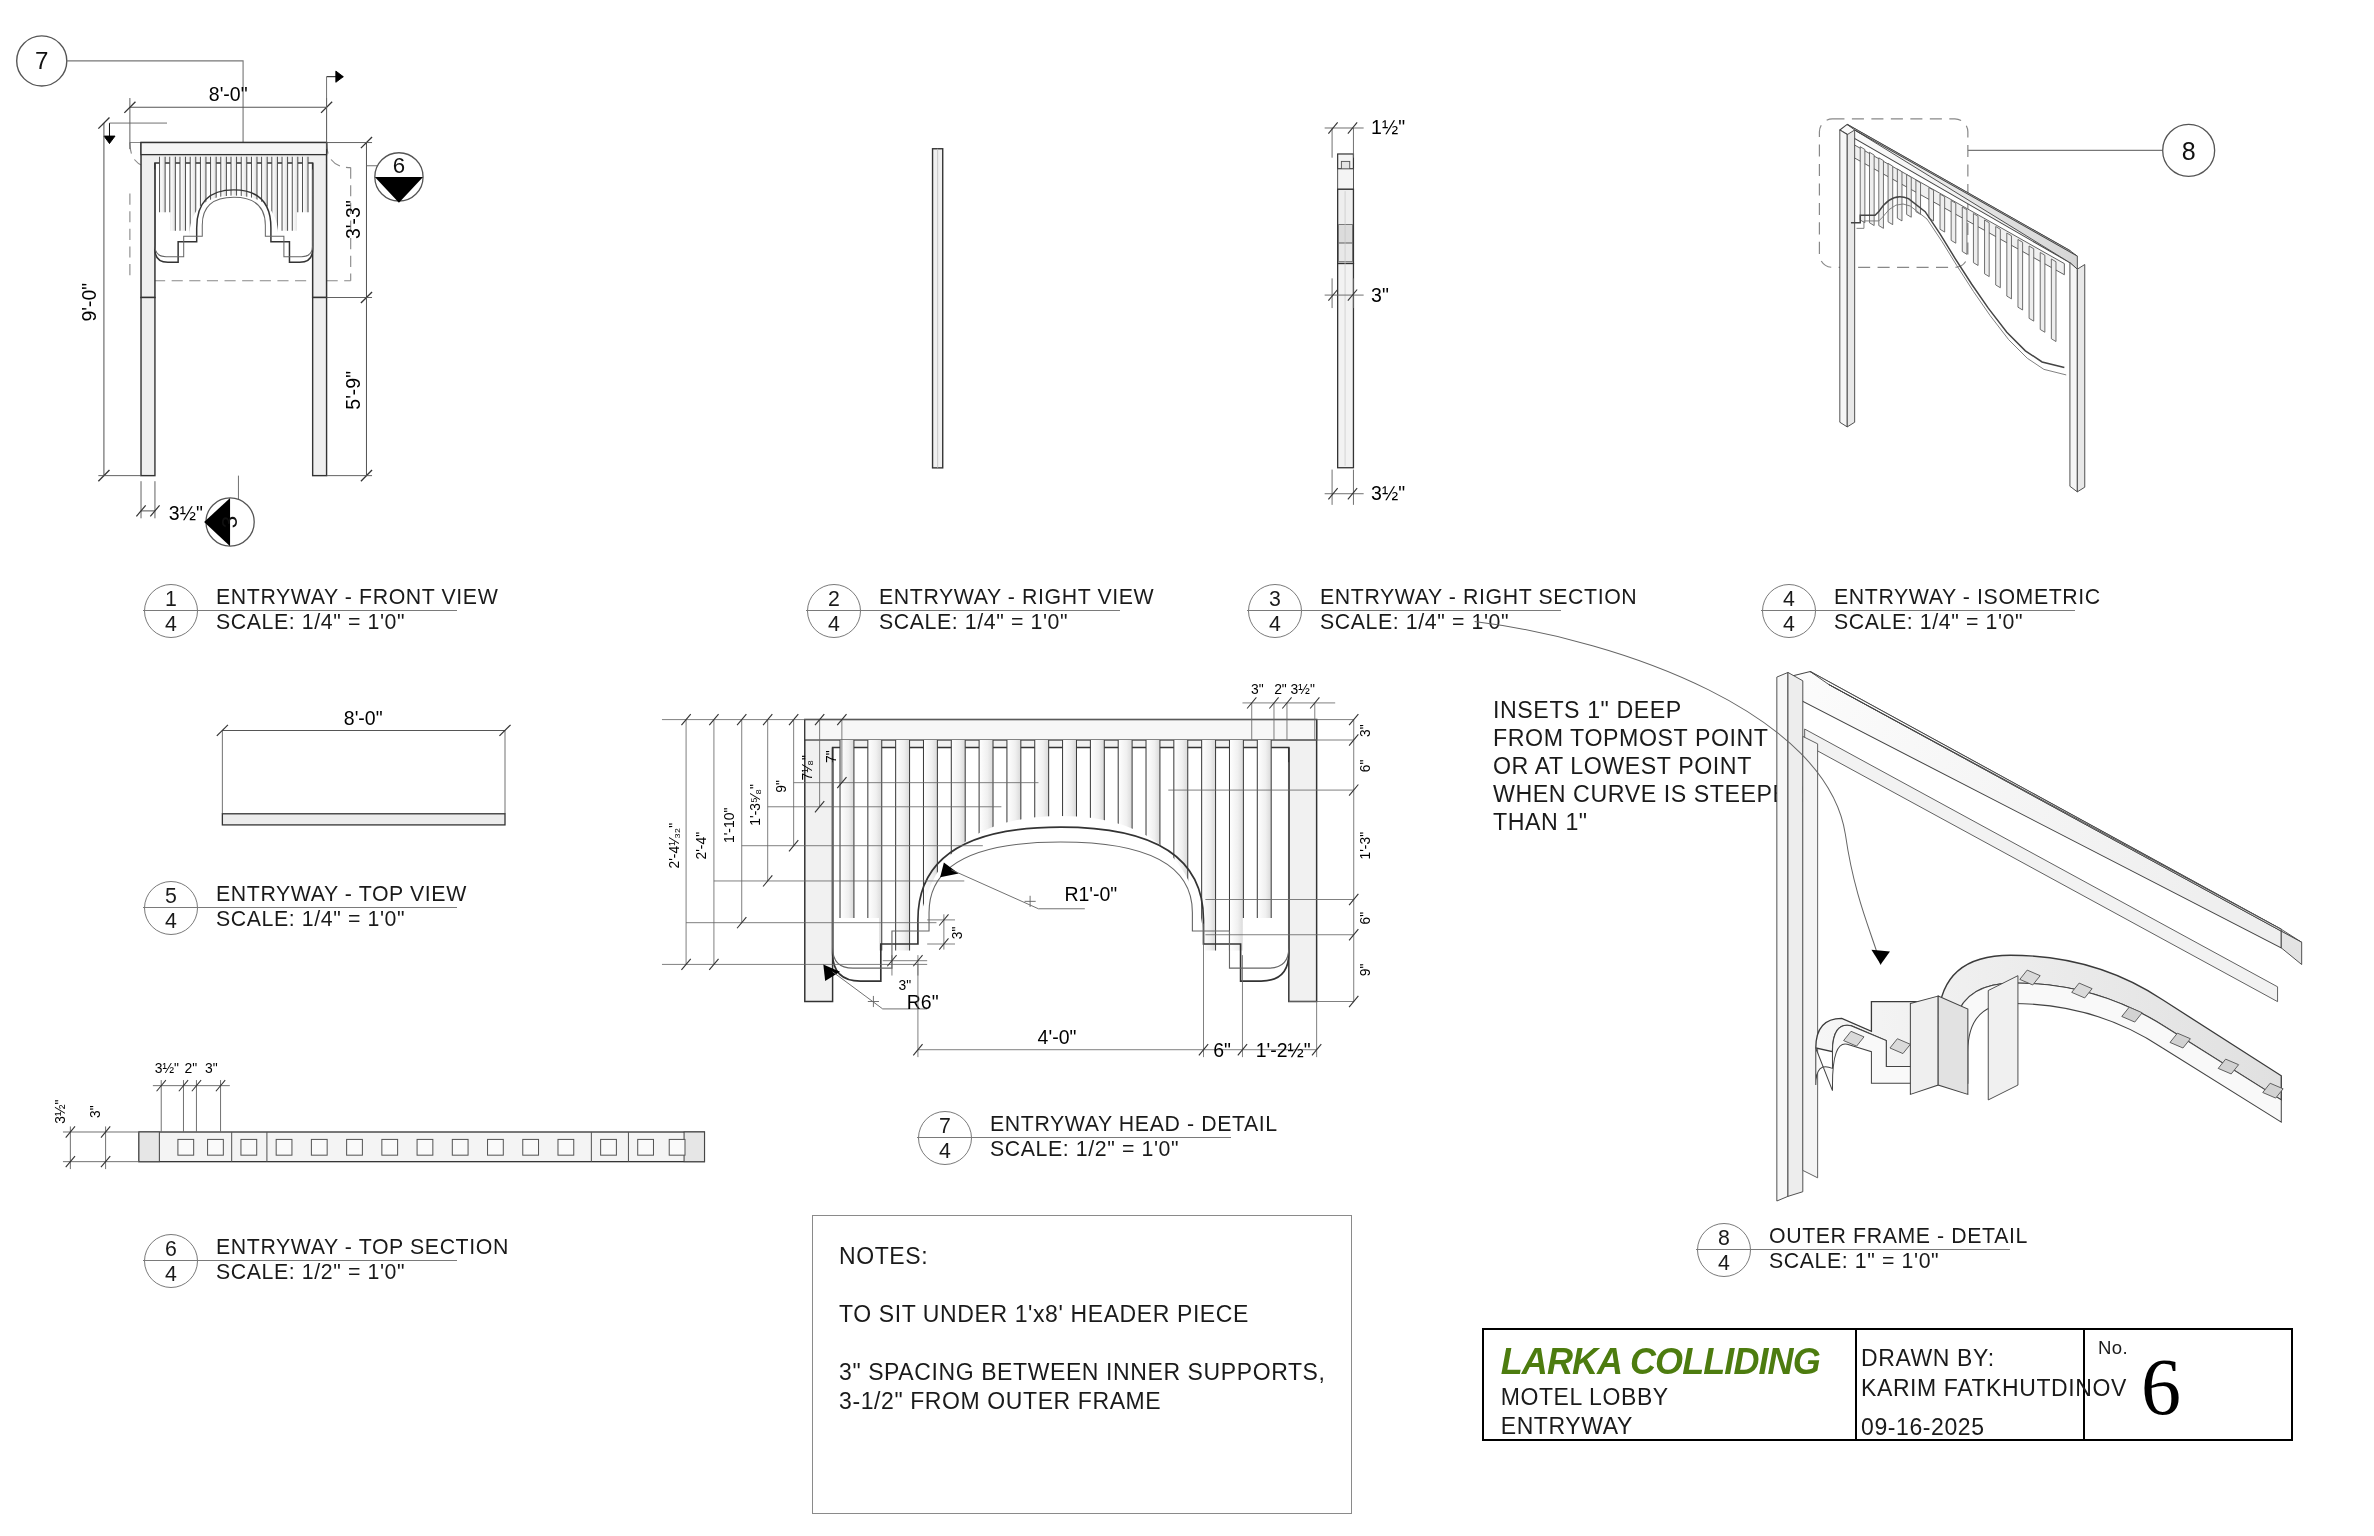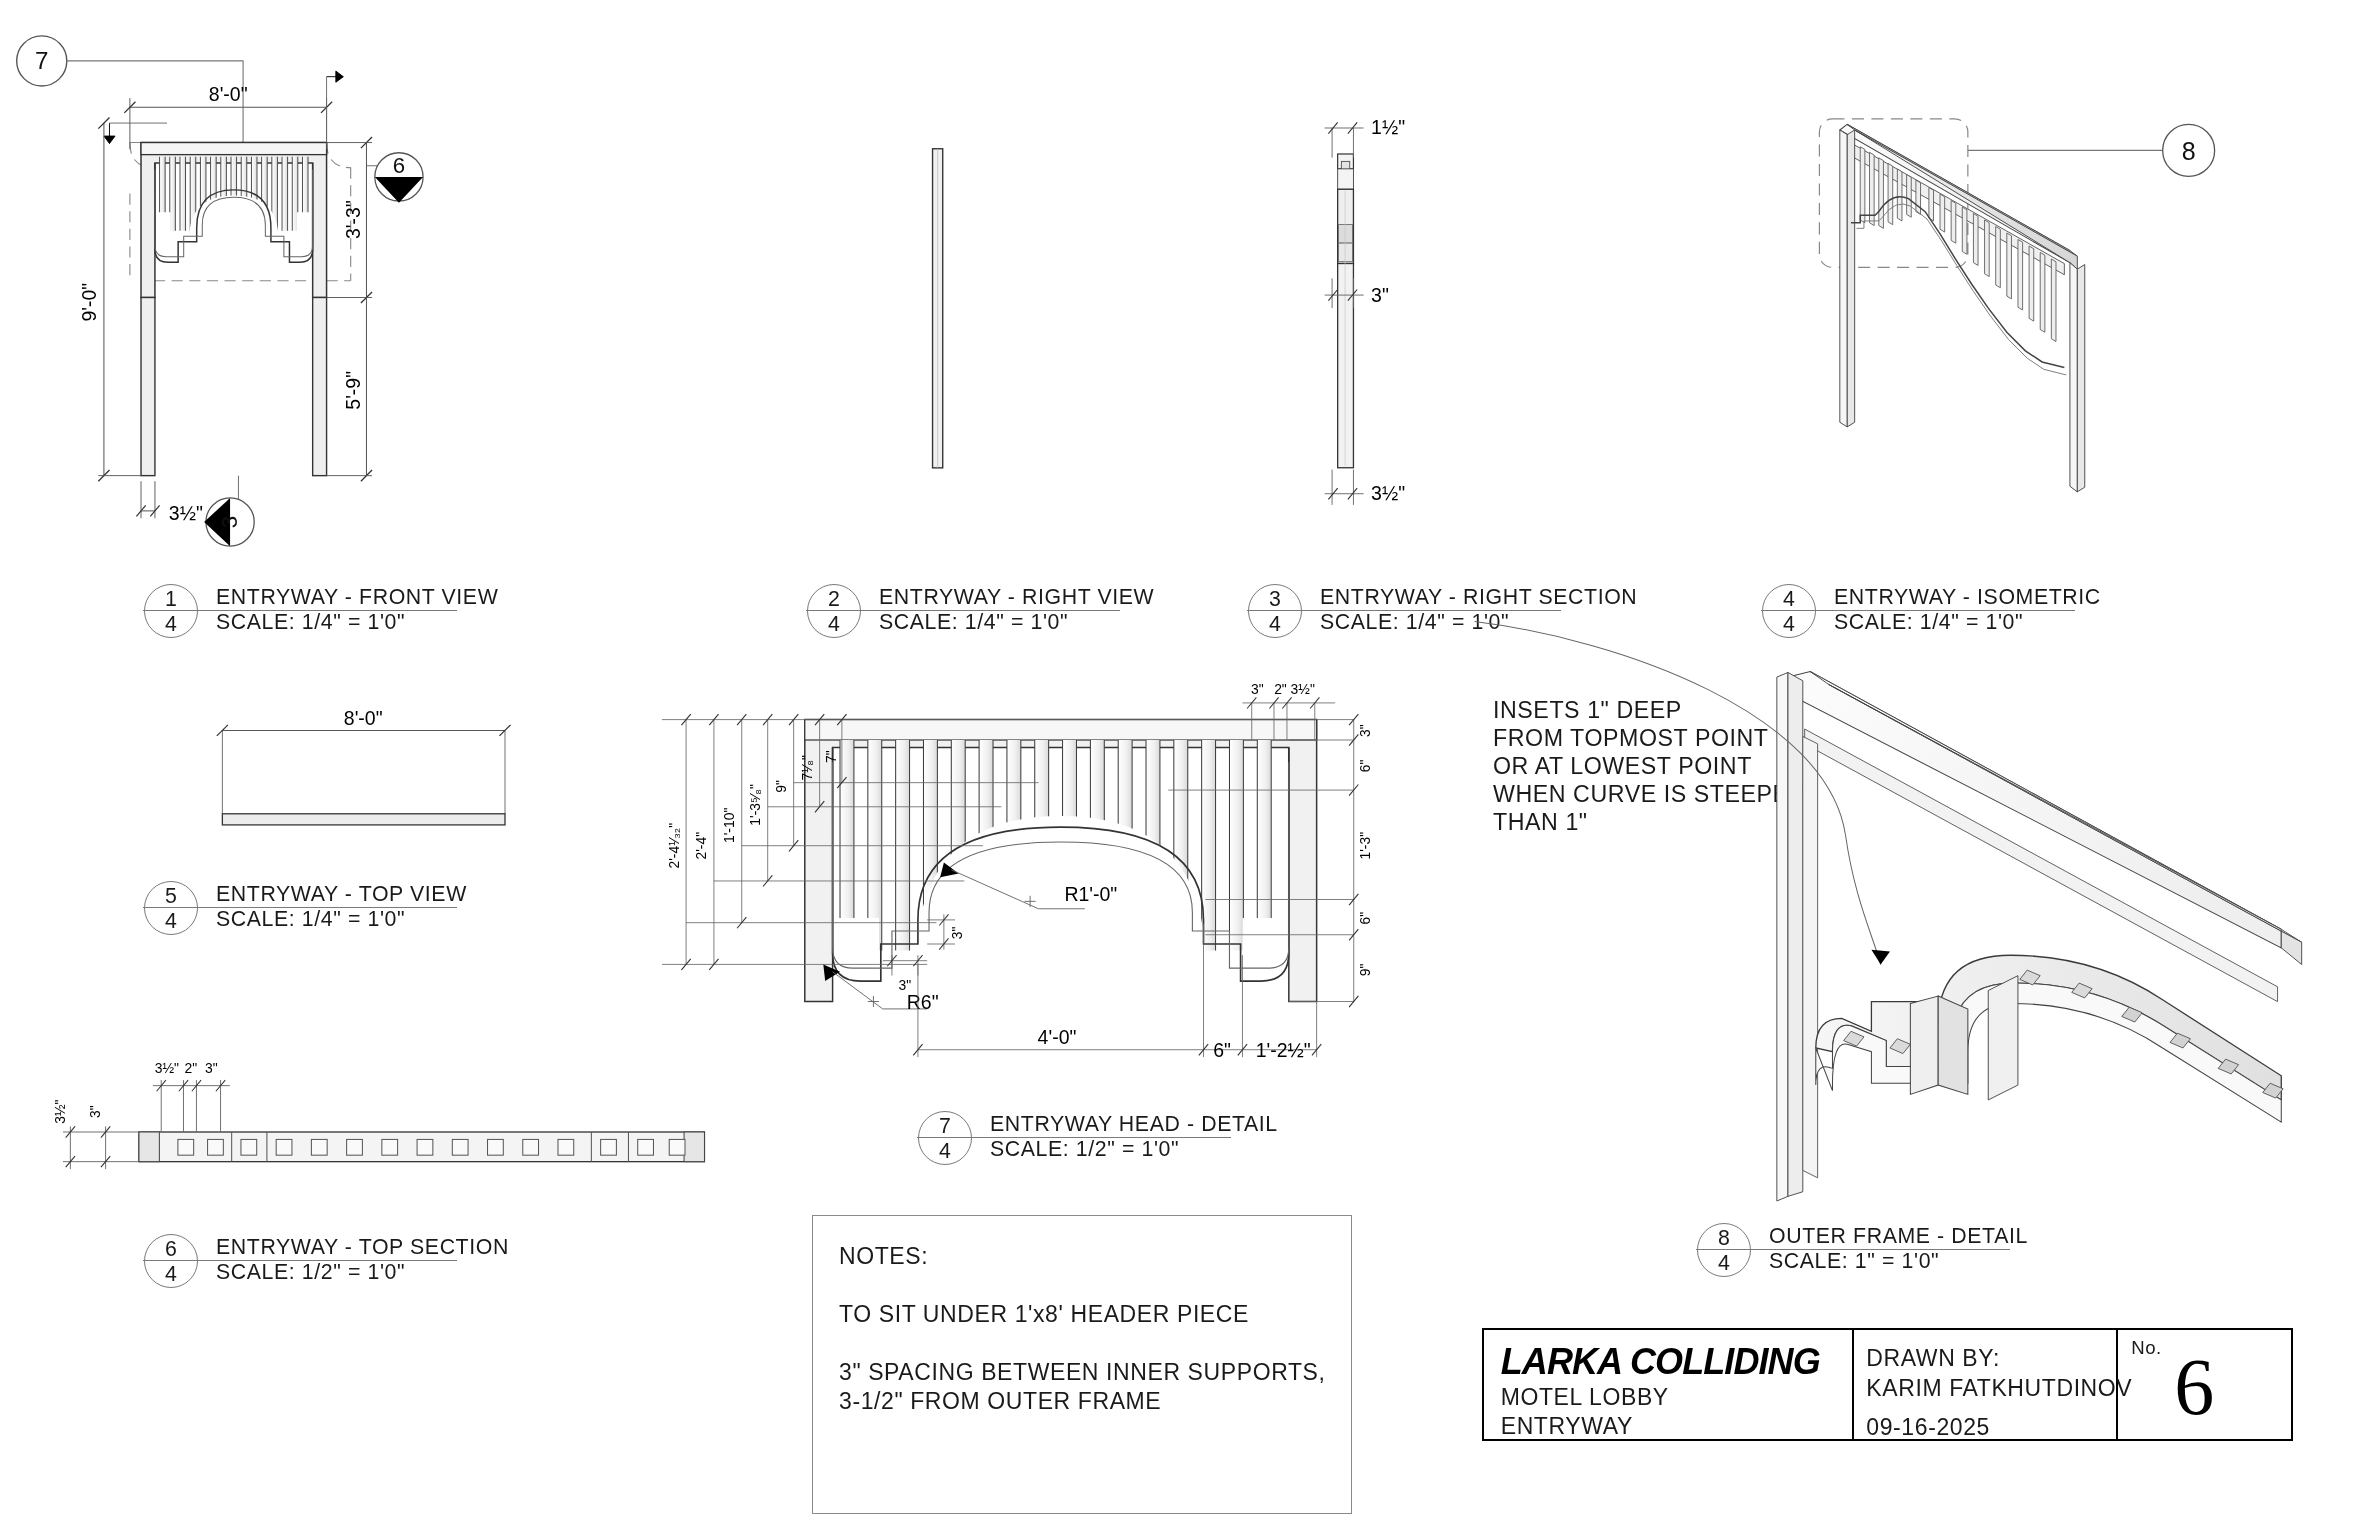--- a/index.html
+++ b/index.html
@@ -23,21 +23,21 @@
   .vt-title{font-size:21.3px;line-height:25px;letter-spacing:0.6px;color:#1a1a1a;white-space:nowrap;}
   .vt-scale{font-size:21.3px;line-height:25px;letter-spacing:0.6px;color:#1a1a1a;white-space:nowrap;}
   
   .notesbox{position:absolute;border:1.5px solid #8a8a8a;background:#fff;}
   .notesbox .ln{font-size:23px;line-height:29px;letter-spacing:0.6px;color:#1a1a1a;white-space:nowrap;}
   
   .tblock{position:absolute;border:2.8px solid #000;display:flex;background:#fff;}
   .tb-cell{border-right:2.8px solid #000;box-sizing:border-box;}
   .tb-cell:last-child{border-right:none;}
   .brand{font-size:36px;font-weight:bold;font-style:italic;letter-spacing:-0.9px;
-         font-family:"Liberation Sans",sans-serif;color:#000000;white-space:nowrap;}
+         font-family:"Liberation Sans",sans-serif;color:#4d7c0f;white-space:nowrap;}
   .tb-sub{font-size:23px;line-height:29px;letter-spacing:0.6px;color:#1a1a1a;white-space:nowrap;}
   .tb-lbl{font-size:23px;line-height:30px;letter-spacing:0.6px;color:#1a1a1a;white-space:nowrap;}
   .tb-no{font-size:18.6px;letter-spacing:0.4px;color:#1a1a1a;}
   .tb-num{font-size:80px;line-height:74px;color:#000;font-family:"Liberation Serif",serif;}
 </style>
 </head>
 <body>
 
 <div class="sheet">
 
@@ -690,21 +690,21 @@
     <div class="ln" style="height:29px;">&nbsp;</div>
   </div>
 </div>
 
 <div class="tblock" style="left:1482px;top:1328px;width:807px;height:109px;">
   <div class="tb-cell" style="width:373px;padding:11px 0 0 16.7px;">
     <div class="brand">LARKA COLLIDING</div>
     <div class="tb-sub">MOTEL LOBBY</div>
     <div class="tb-sub">ENTRYWAY</div>
   </div>
-  <div class="tb-cell" style="width:264px;padding:13px 0 0 12px;">
+  <div class="tb-cell" style="width:228px;padding:13px 0 0 4px;">
     <div class="tb-lbl">DRAWN BY:</div>
     <div class="tb-lbl">KARIM FATKHUTDINOV</div>
     <div class="tb-lbl" style="margin-top:9.3px;">09-16-2025</div>
   </div>
   <div class="tb-cell" style="width:174px;position:relative;border-radius:14px;">
     <div class="tb-no" style="position:absolute;left:13px;top:7.4px;">No.</div>
     <div class="tb-num" style="position:absolute;left:56px;top:20.4px;">6</div>
   </div>
 </div>
 

